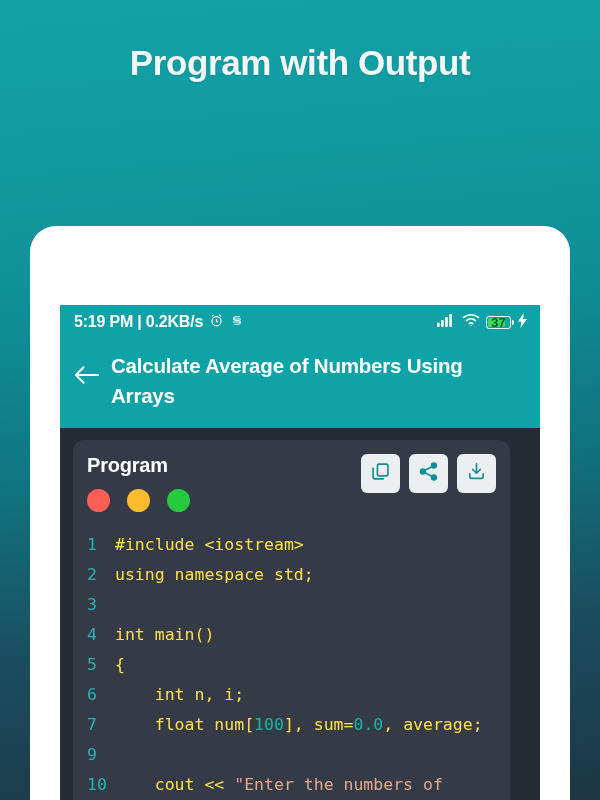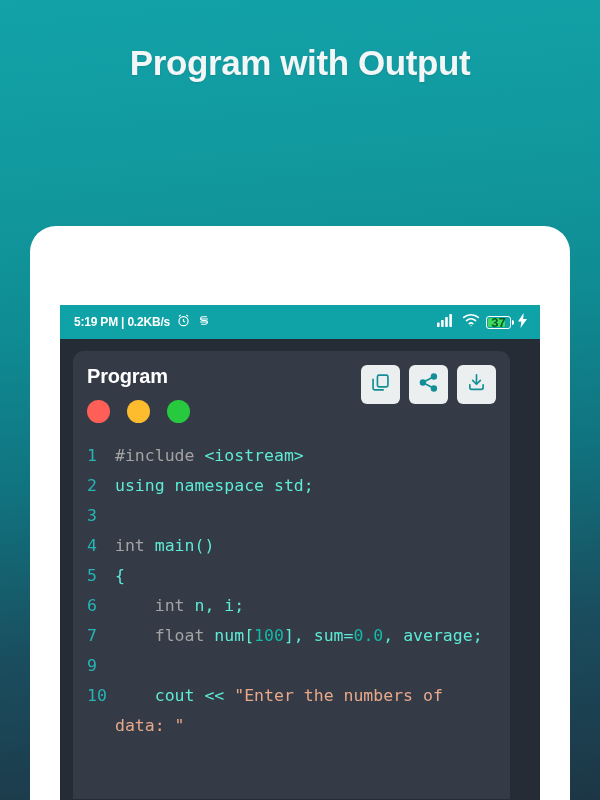--- a/index.html
+++ b/index.html
@@ -70,21 +70,21 @@
     height:34px;
     background:#0fa3a8;
     display:flex;
     align-items:center;
     justify-content:space-between;
     padding:0 12px 0 14px;
     color:#ffffff;
   }
   .sb-left { display:flex; align-items:center; gap:6px; }
   .sb-clock {
-    font-size:12px;
+    font-size:16px;
     font-weight:bold;
     letter-spacing:-0.2px;
     white-space:nowrap;
   }
   .sb-right { display:flex; align-items:center; gap:6px; }
   .batt {
     position:relative;
     width:25px; height:13px;
     border:1.6px solid #ffffff;
     border-radius:3px;
@@ -168,24 +168,24 @@
     color:#e8eaed;
   }
   .code-row { display:flex; }
   .ln {
     flex:0 0 28px;
     color:#25b5b5;
     text-align:left;
     user-select:none;
   }
   .cl { flex:1 1 auto; }
-  .kw  { color:#a3a3a3; }
+  .kw  { color:#fde047; }
   .str { color:#e8a88a; }
   .num { color:#14b8a6; }
-  .pl  { color:#5eead4; }
+  .pl  { color:#fde047; }
 </style>
 </head>
 <body>
 
 <div id="root">
 
   <div class="promo">
     <div class="promo-title">Program with Output</div>
   </div>
 
@@ -231,20 +231,29 @@
             <span class="batt-num">37</span>
           </span>
           <span>
             <svg width="11" height="15" viewBox="0 0 12 18">
               <path d="M7.4 0 0.6 10.2h4L3.6 18 11.4 7.2h-4.6z" fill="#ffffff"></path>
             </svg>
           </span>
         </div>
       </div>
 
+      <div class="appbar">
+        <span class="back-arrow">
+          <svg width="25" height="20" viewBox="0 0 26 20" fill="none" stroke="#ffffff" stroke-width="2.1" stroke-linecap="round" stroke-linejoin="round">
+            <path d="M25 10H2"></path>
+            <path d="M10 2 2 10l8 8"></path>
+          </svg>
+        </span>
+        <span class="appbar-title">Calculate Average of Numbers Using Arrays</span>
+      </div>
 
       <div class="prog-card">
 
         <div class="prog-head">
           <div>
             <div class="prog-title">Program</div>
             <div class="dots">
               <span class="dot" style="background:#ff5f56"></span>
               <span class="dot" style="background:#fdbc2e"></span>
               <span class="dot" style="background:#27c93f"></span>

